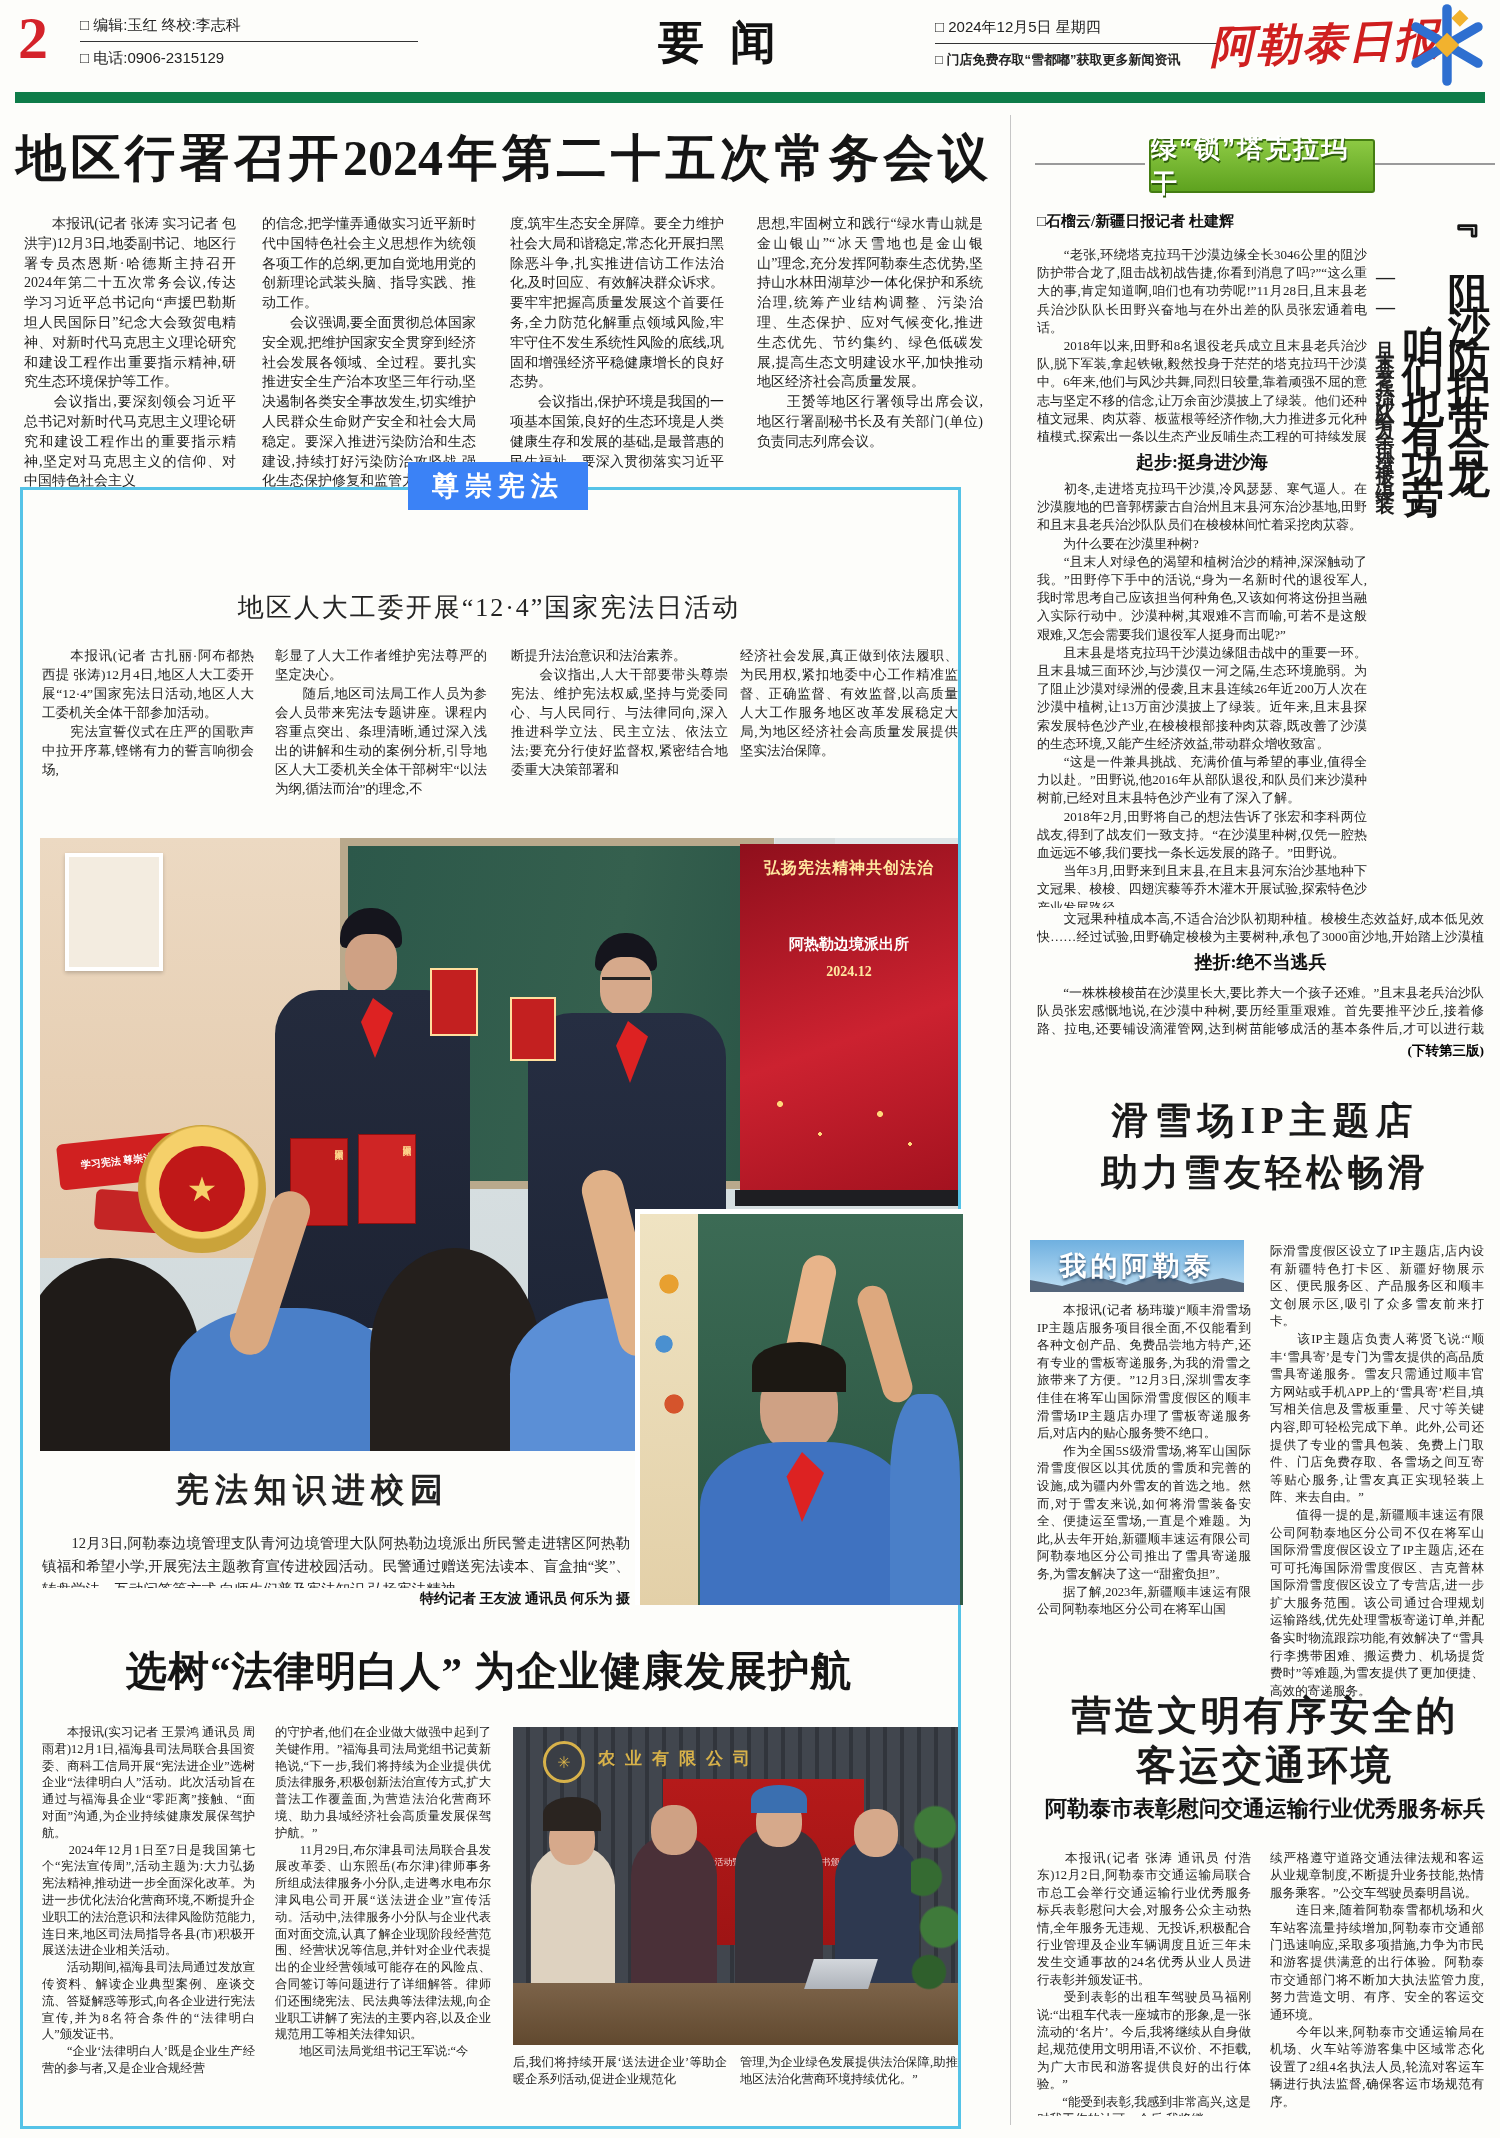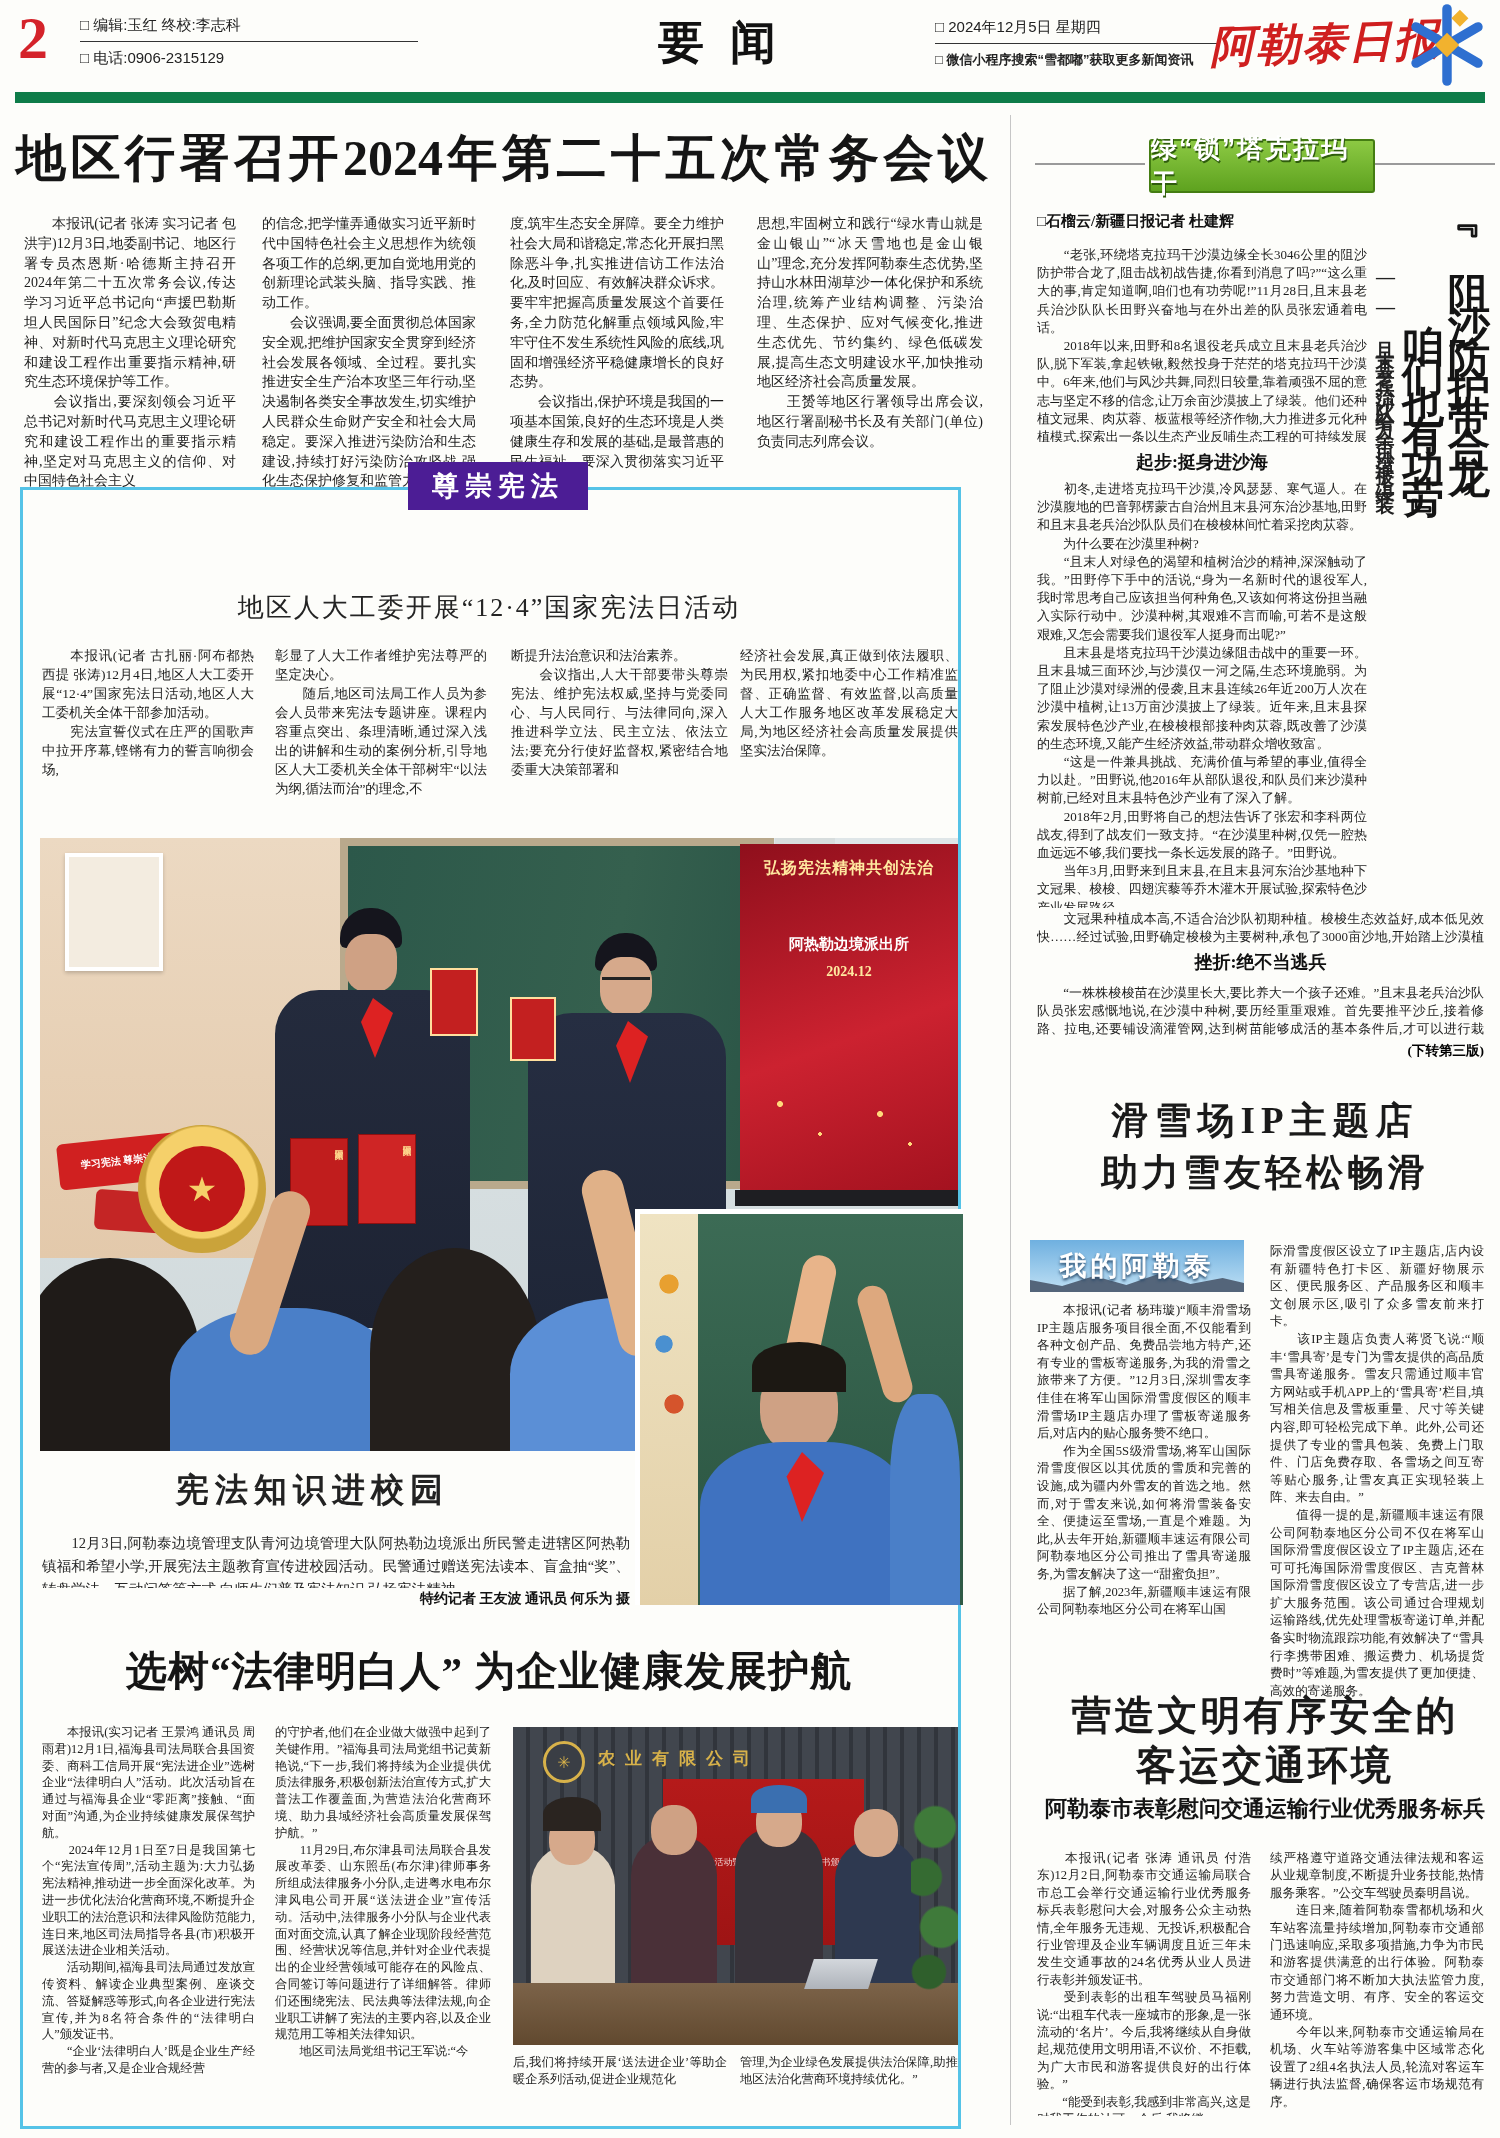--- a/index.html
+++ b/index.html
@@ -16,21 +16,21 @@
   .hmeta{font-size:15px;font-weight:400;color:#222;}
   .hmeta2{font-size:13px;font-weight:700;color:#222;}
   .sectitle{font-size:46px;font-weight:900;letter-spacing:26px;color:#111;}
   .masthead{font-size:44px;font-weight:900;color:#cf1f1f;font-style:italic;letter-spacing:2px;}
   .greenbar{background:#0e7c49;}
   
   .hl-main{font-size:50px;font-weight:900;color:#151515;text-align:justify;text-align-last:justify;line-height:1.15;}
   .hl-big{font-size:43px;font-weight:900;color:#151515;letter-spacing:1px;}
   .hl-mid{font-size:40px;font-weight:700;color:#1a1a1a;}
   .subhl{font-size:26px;color:#242424;letter-spacing:2px;}
-  .badge-red{background:#4c1d95;color:#fff;font-size:27px;font-weight:900;letter-spacing:6px;
+  .badge-red{background:#3b82f6;color:#fff;font-size:27px;font-weight:900;letter-spacing:6px;
              display:flex;align-items:center;justify-content:center;font-family:"Liberation Sans",sans-serif;}
   .badge-green{background:linear-gradient(#8cc943,#5ea21f);border:2px solid #447d12;border-radius:3px;
                color:#fff;font-size:26px;font-weight:900;letter-spacing:2px;display:flex;align-items:center;justify-content:center;
                font-family:"Liberation Sans",sans-serif;text-shadow:1px 2px 0 #2e5c0c;}
   .sechead{font-size:18px;font-weight:900;color:#111;}
   .byline{font-size:15px;font-weight:700;color:#111;}
   .cont{font-size:13.5px;font-weight:900;text-align:right;}
   .vtitle{font-size:42px;font-weight:900;color:#141414;letter-spacing:30px;line-height:1;}
   .vsub{font-size:19px;font-weight:700;color:#222;letter-spacing:9px;line-height:1;}
   .credit{font-size:14px;font-weight:700;text-align:right;color:#111;}
@@ -47,21 +47,21 @@
   <div class="abs pagenum" style="left:18px;top:8px;">2</div>
   <div class="abs" style="left:80px;top:16px;width:345px;">
     <div class="hmeta san">□ 编辑:玉红  终校:李志科</div>
     <div style="border-bottom:1.5px solid #333;margin:6px 0 7px 0;width:338px;"></div>
     <div class="hmeta san">□ 电话:0906-2315129</div>
   </div>
   <div class="abs sectitle ctr" style="left:600px;top:12px;width:260px;">要闻</div>
   <div class="abs" style="left:935px;top:18px;width:300px;">
     <div class="hmeta san">□ 2024年12月5日  星期四</div>
     <div style="border-bottom:1.5px solid #333;margin:6px 0 7px 0;width:282px;"></div>
-    <div class="hmeta2 san">□ 微信小程序搜索“雪都嘟”获取更多新闻资讯</div>
+    <div class="hmeta2 san">□ 门店免费存取“雪都嘟”获取更多新闻资讯</div>
   </div>
   <div class="abs masthead" style="left:1210px;top:14px;transform:rotate(-2deg);">阿勒泰日报</div>
   <svg class="abs" style="left:1404px;top:2px;" width="86" height="86" viewBox="0 0 100 100">
     <g stroke="#2e6fd0" stroke-width="11" stroke-linecap="round">
       <line x1="50" y1="8" x2="50" y2="92"></line>
       <line x1="14" y1="29" x2="86" y2="71"></line>
       <line x1="14" y1="71" x2="86" y2="29"></line>
     </g>
     <rect x="40" y="40" width="20" height="20" fill="#f2b22e" transform="rotate(45 50 50)"></rect>
     <rect x="58" y="12" width="14" height="14" fill="#f2b22e" transform="rotate(45 65 19)"></rect>

